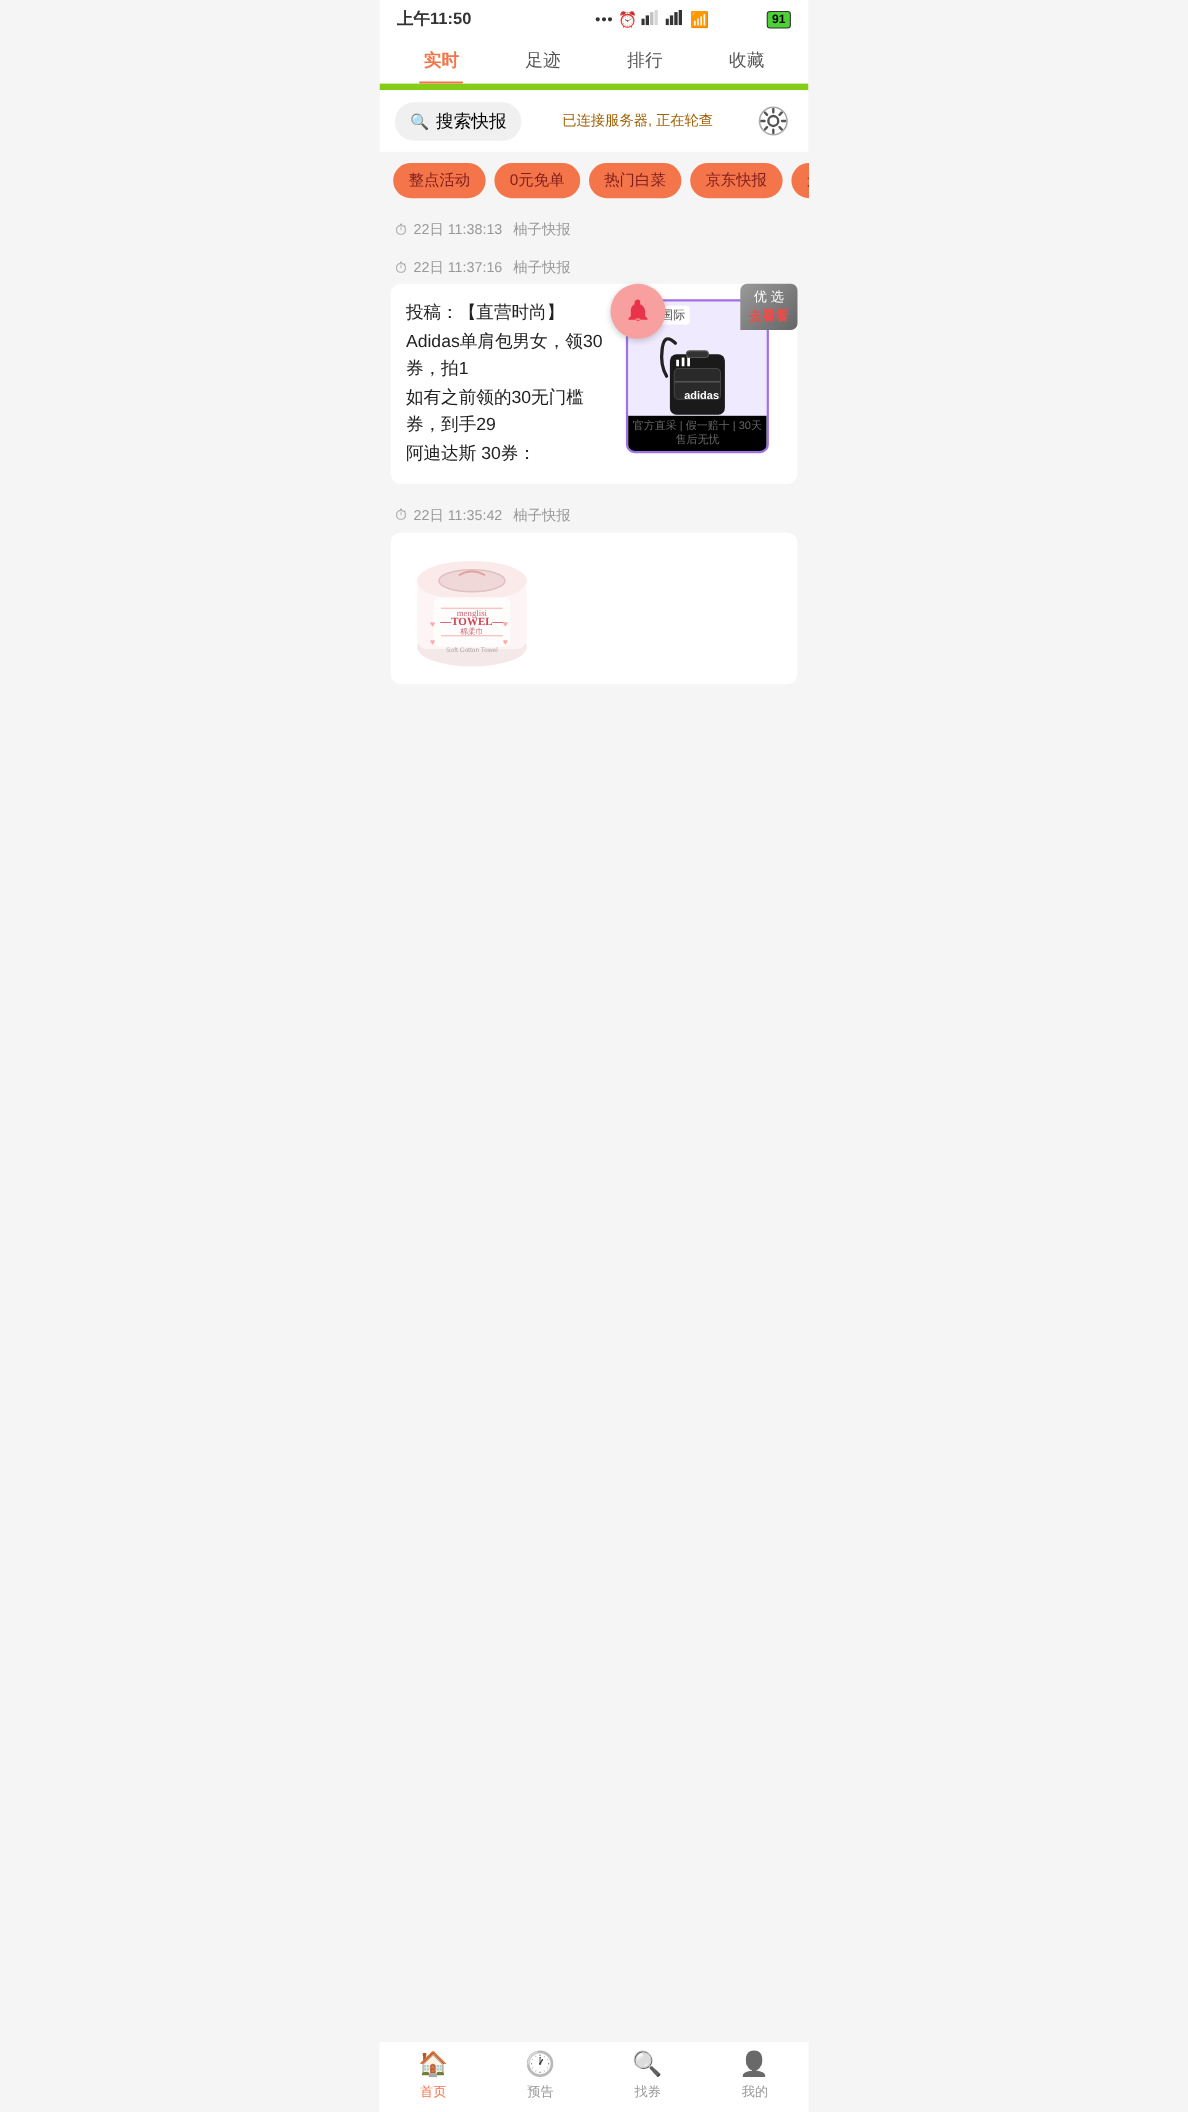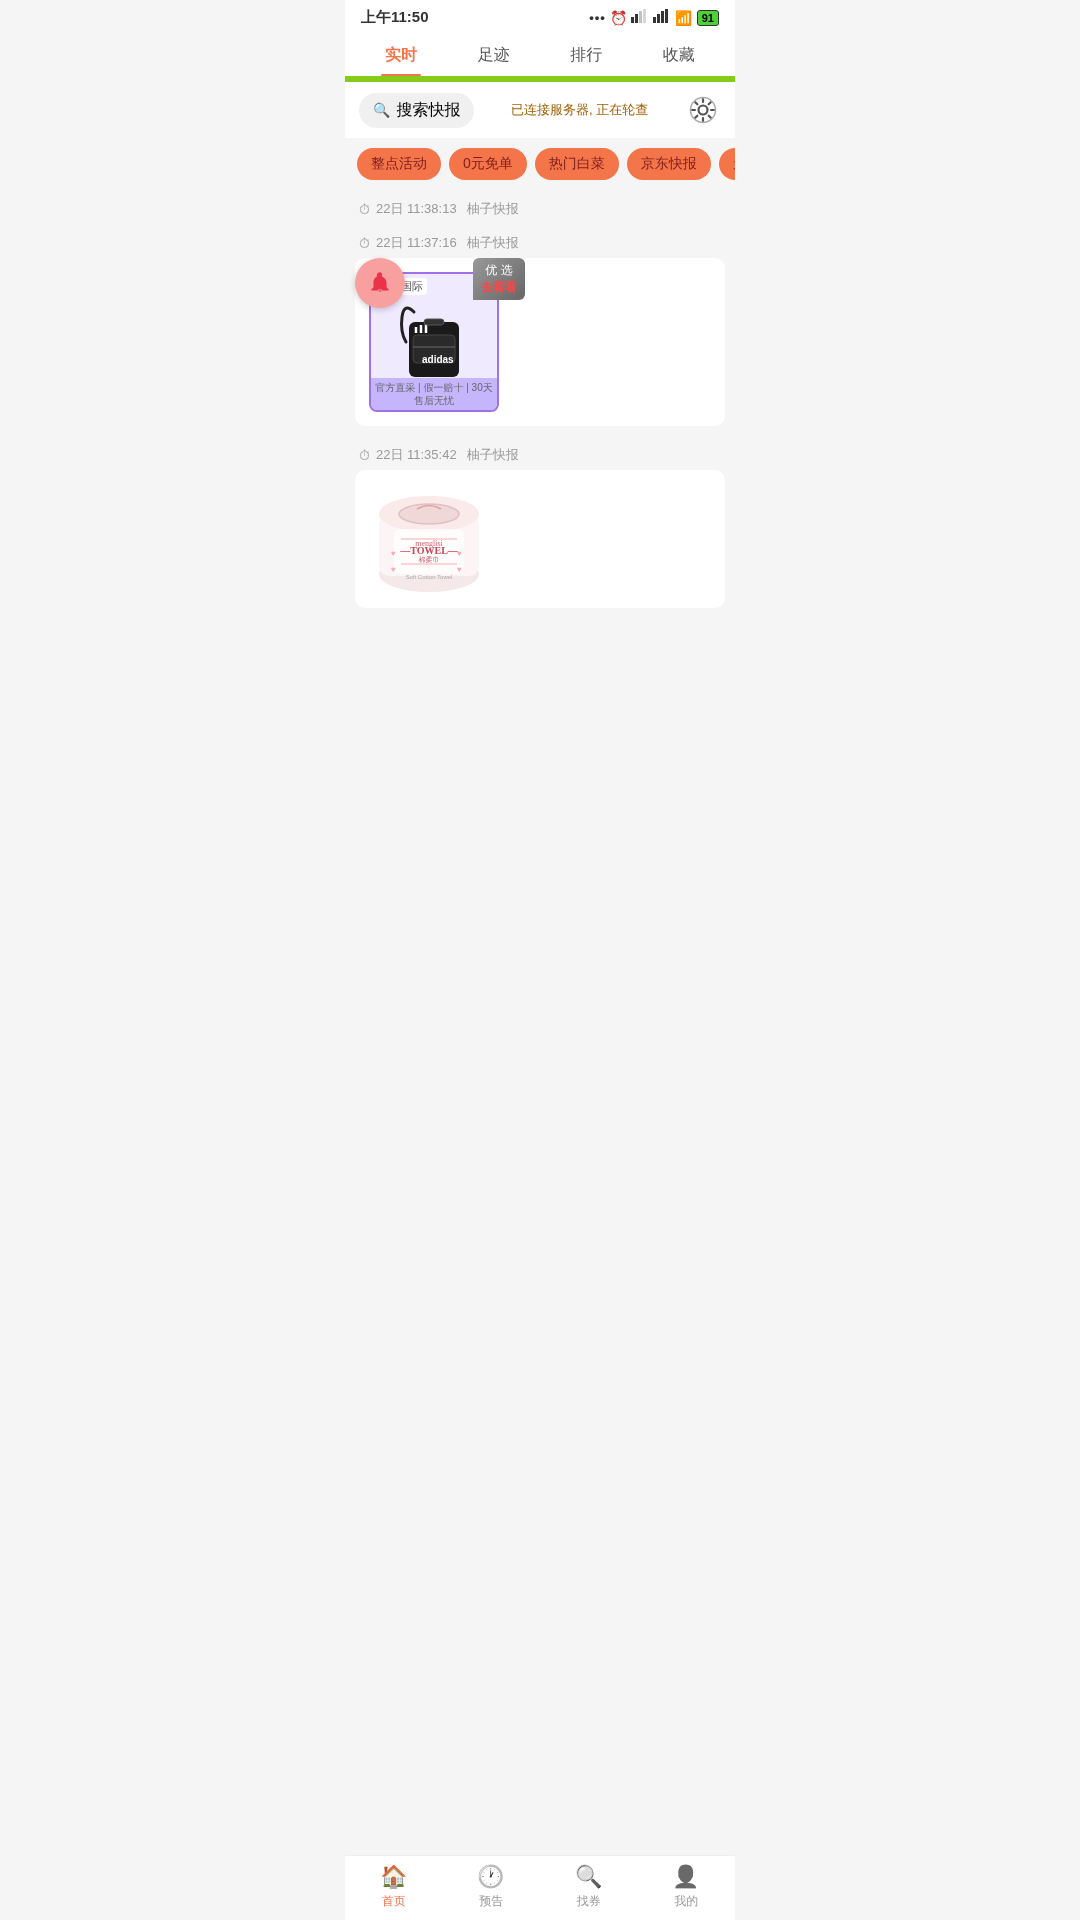--- a/index.html
+++ b/index.html
@@ -22,21 +22,21 @@
       background: #fff;
       font-size: 13px;
       font-weight: 600;
     }
     .status-time { font-size: 15px; font-weight: 700; }
     .status-icons { display: flex; align-items: center; gap: 4px; }
     .battery-icon {
       display: inline-flex; align-items: center;
       background: #4cd137; border-radius: 3px;
       padding: 1px 4px; font-size: 11px; color: #000; font-weight: 700;
-      border: 1.5px solid #333; position: relative;
+      border: 1.5px solid #333; position: relative; margin-left: 48px;
     }
 
     
     .nav-tabs {
       display: flex;
       background: #fff;
       border-bottom: 6px solid #84cc16;
       padding: 0 10px;
     }
     .nav-tab {
@@ -159,21 +159,21 @@
       padding: 6px;
     }
     .product-img-label {
       font-size: 11px; color: #555;
       position: absolute; top: 4px; left: 4px;
       background: #fff; border-radius: 3px;
       padding: 1px 4px;
     }
     .product-img-footer {
       position: absolute; bottom: 0; left: 0; right: 0;
-      background: #c4b5fd;
+      background: #000000;
       font-size: 10px; color: #666;
       text-align: center;
       padding: 3px 2px;
       line-height: 1.3;
     }
 
     
     .adidas-bag {
       width: 80px; height: 90px;
     }
@@ -310,20 +310,23 @@
     <span style="margin-left:4px;">柚子快报</span>
   </div>
 
   <div class="time-label">
     <span class="clock-icon">⏱</span>
     <span>22日 11:37:16</span>
     <span style="margin-left:4px;">柚子快报</span>
   </div>
   <div class="feed-card">
     <div class="feed-card-row">
+      <div class="feed-card-content">
+        <p class="feed-card-text">投稿：【直营时尚】Adidas单肩包男女，领30券，拍1<br>如有之前领的30无门槛券，到手29<br>阿迪达斯 30券：</p>
+      </div>
       <div class="feed-card-img-wrap">
 
         <div class="bell-overlay">
           <svg viewBox="0 0 24 24" fill="#e8334a">
             <path d="M12 2C10.34 2 9 3.34 9 5c0 .36.07.7.17 1.03A6.008 6.008 0 0 0 6 12v4l-2 2v1h16v-1l-2-2v-4c0-2.73-1.83-5.04-4.33-5.97.1-.33.17-.67.17-1.03C14 3.34 13.66 2 12 2zm0 18c-1.1 0-2-.9-2-2h4c0 1.1-.9 2-2 2z"></path>
           </svg>
         </div>
 
         <div class="youxuan-badge">
           <div>优 选</div>

